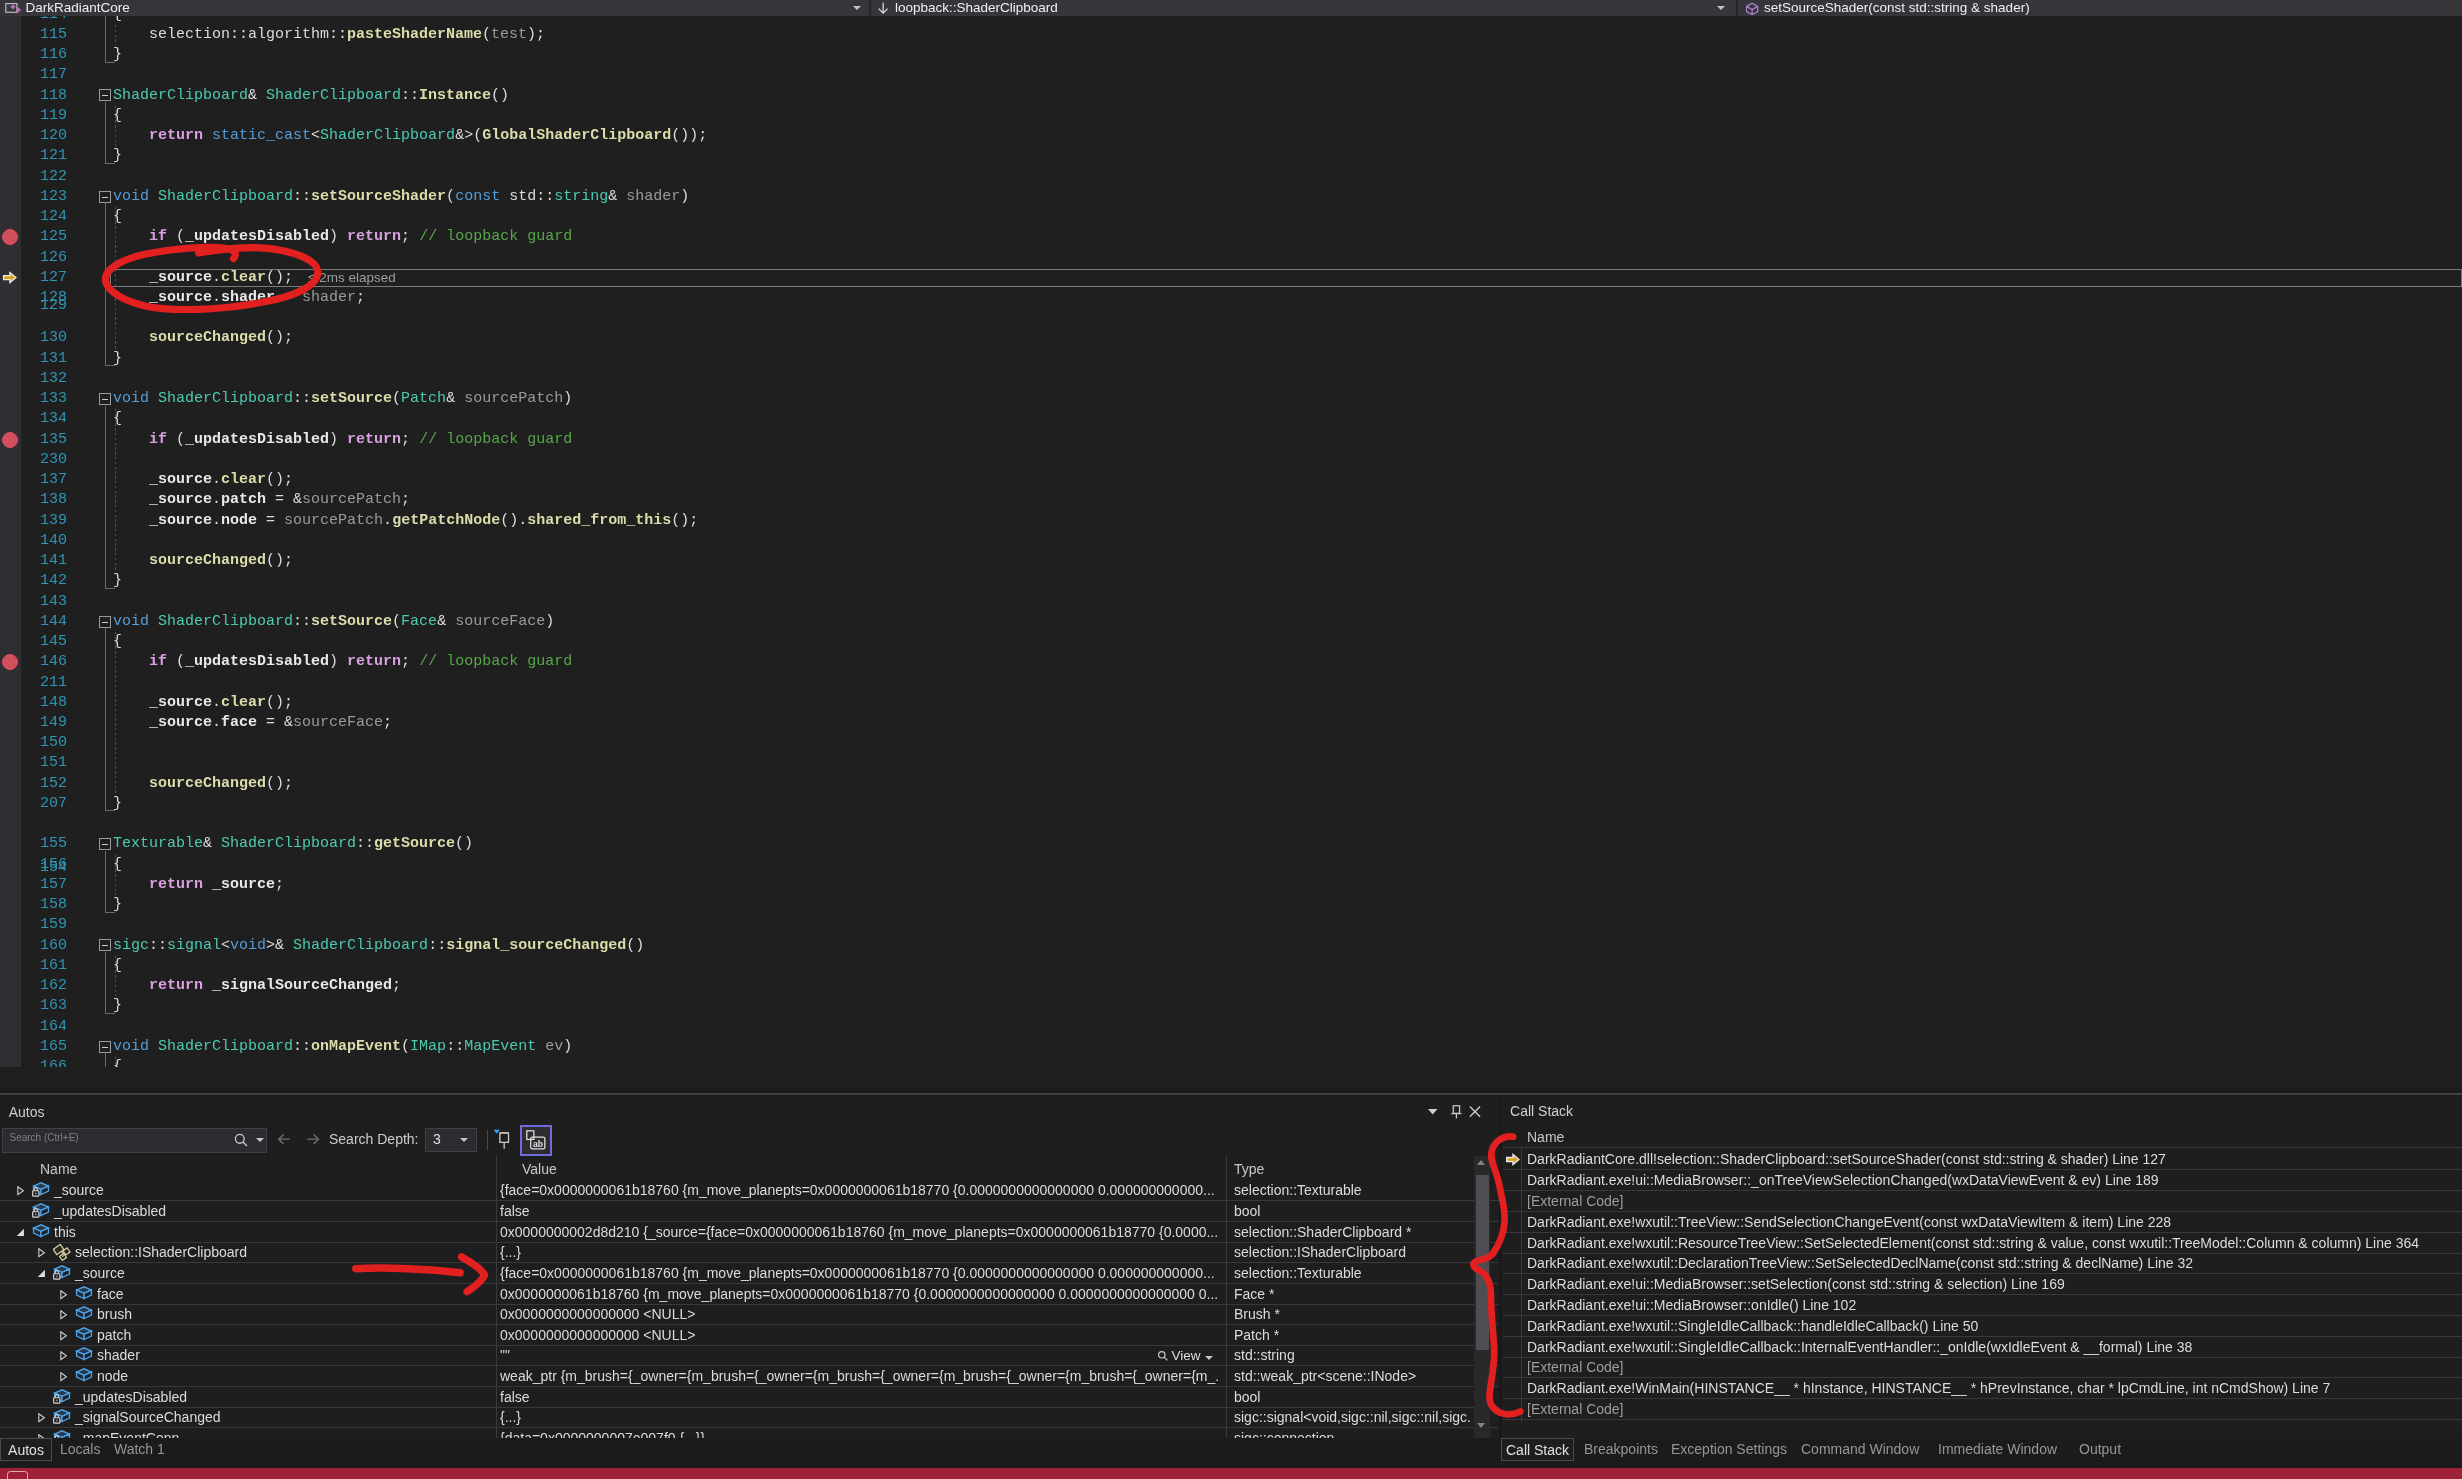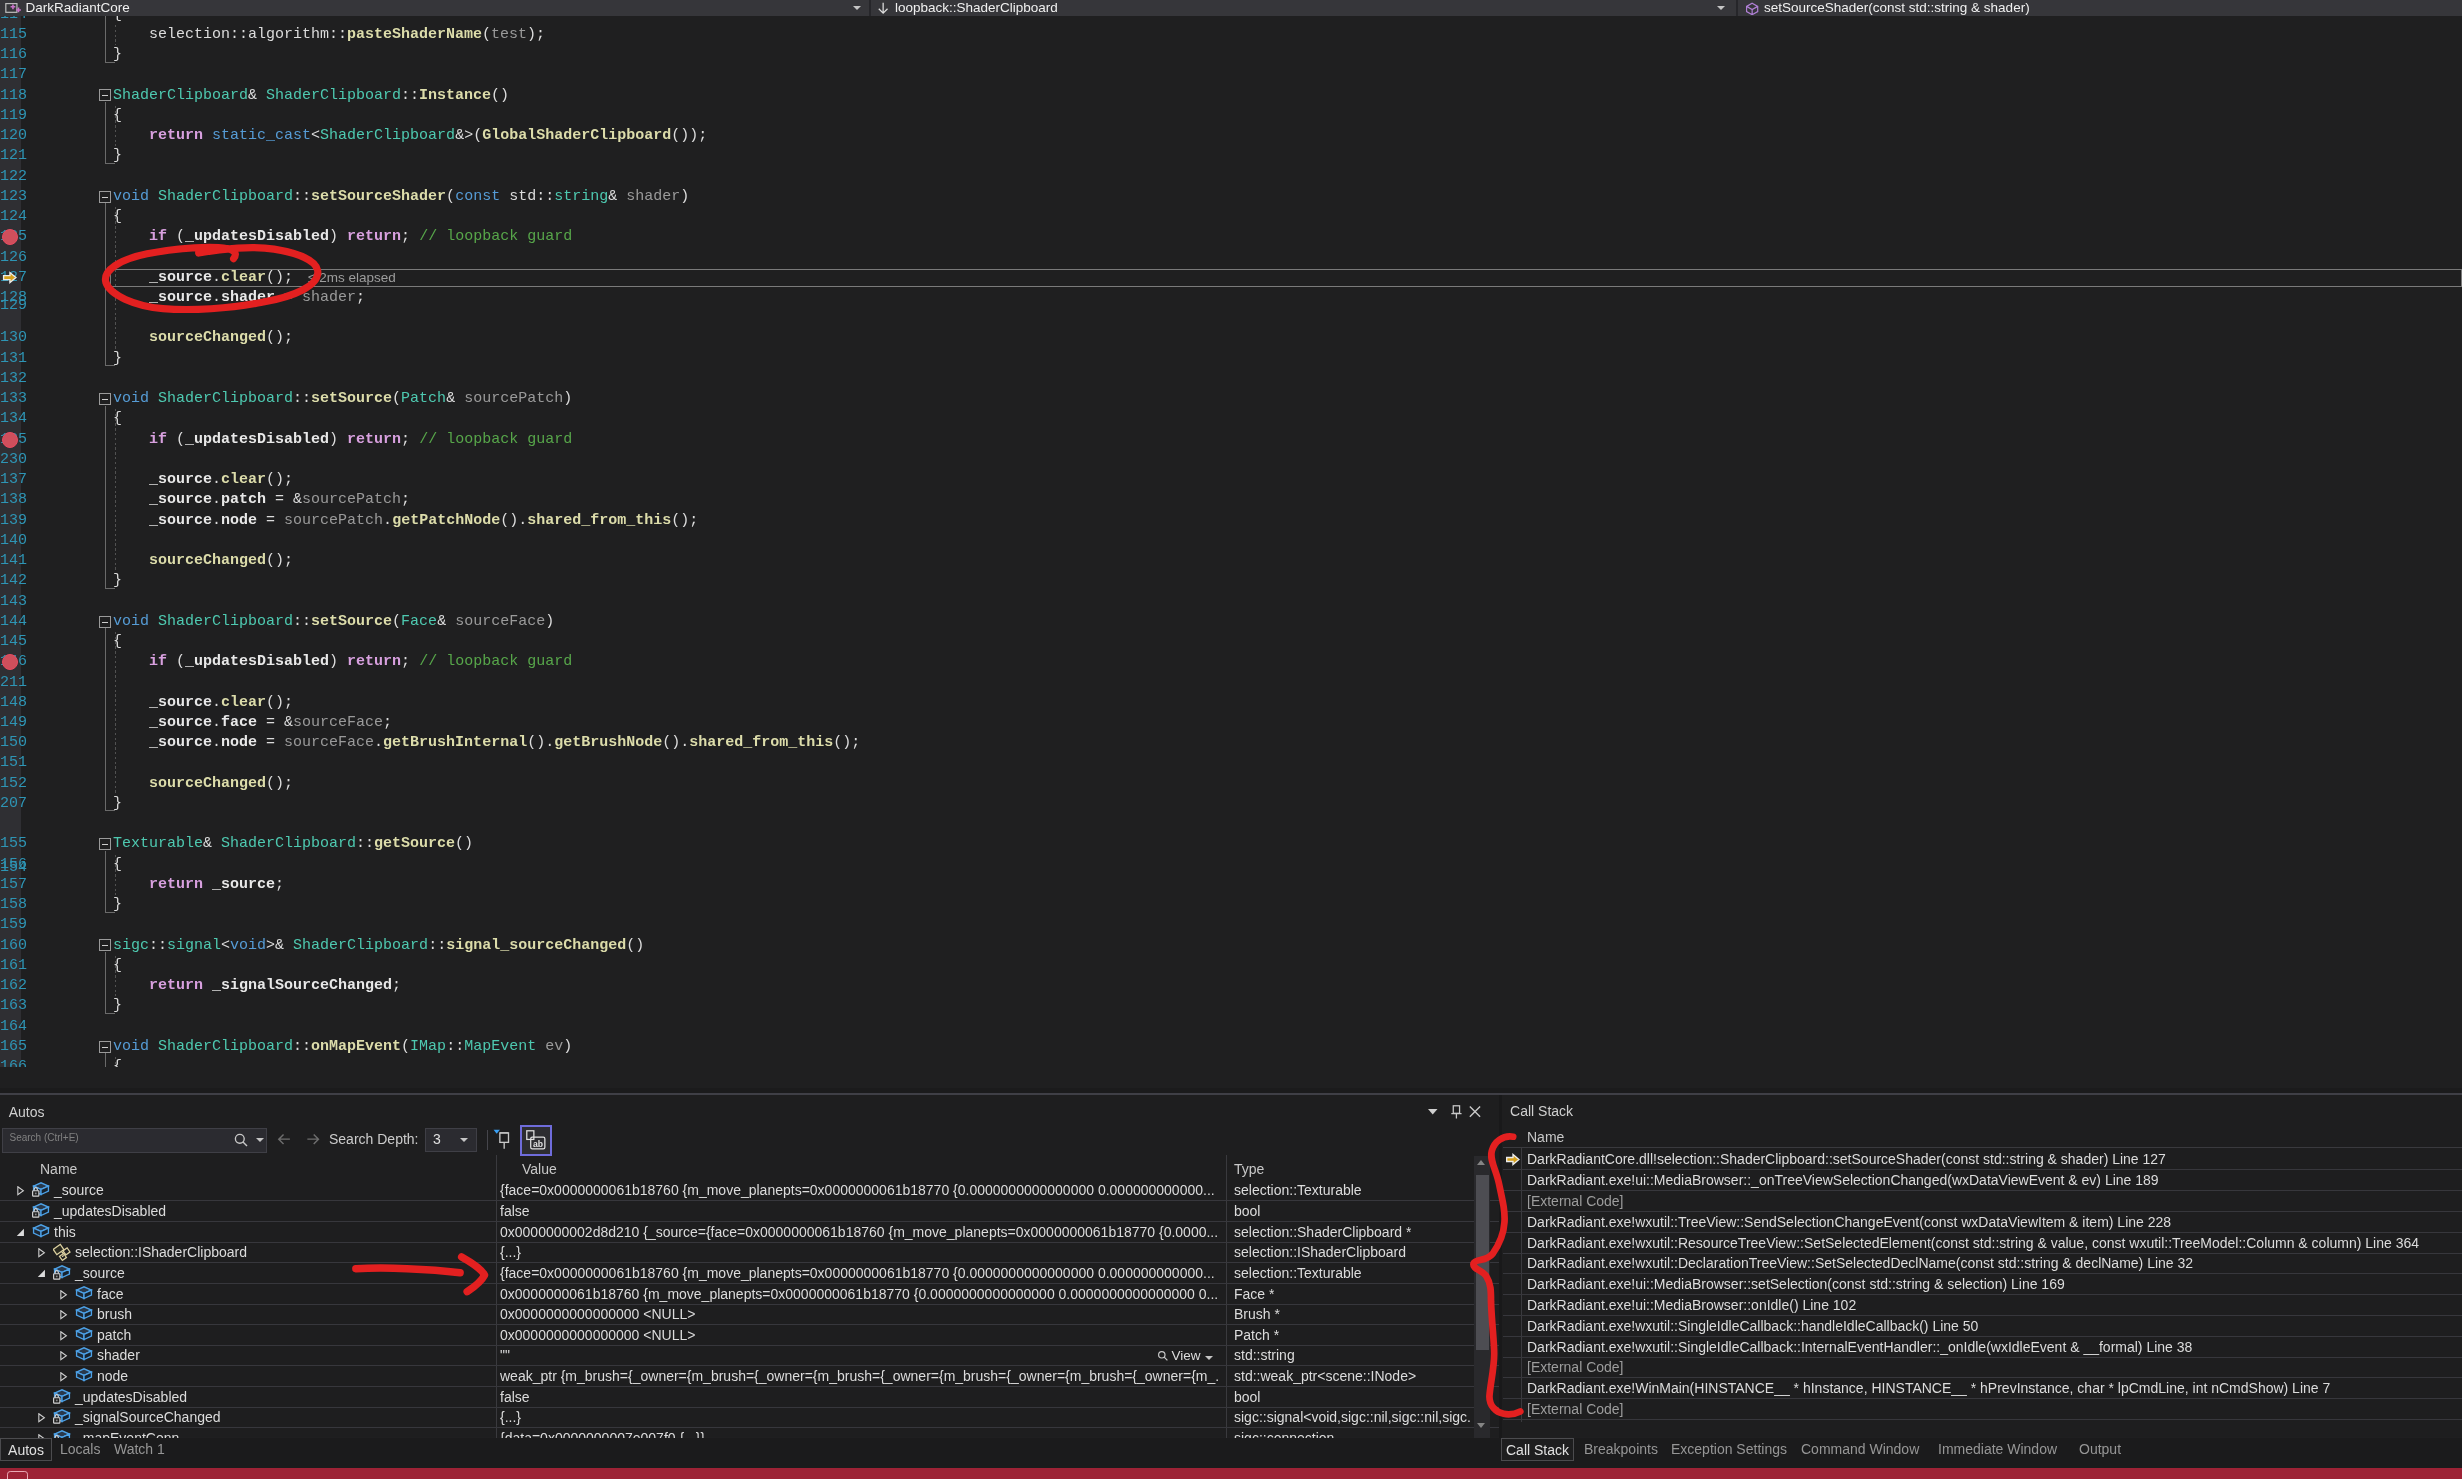--- a/index.html
+++ b/index.html
@@ -13,21 +13,21 @@
 #nav {position:absolute;left:0;top:0;width:2462px;height:17.5px;background:#36363a;color:#f0f0f0;
   font-size:13.5px}
 #nav .seg {position:absolute;top:0;height:16.7px;line-height:16.7px;white-space:nowrap}
 #nav .vdiv {position:absolute;top:0;width:1.6px;height:17.5px;background:#26262a}
 .dda {position:absolute;width:0;height:0;border-left:4px solid transparent;border-right:4px solid transparent;
   border-top:4px solid #c5c5c5;display:inline-block}
 
 #ed {position:absolute;left:0;top:16px;width:2462px;height:1051px;overflow:hidden;background:#1f1f20;
   font-family:"Liberation Mono",monospace;font-size:15px}
 #ed .gut {position:absolute;left:0;top:-16px;width:21.4px;height:1083px;background:#2f2f33}
-.ln {position:absolute;left:0;width:67px;height:20px;line-height:20px;
+.ln {position:absolute;left:0;width:67px;text-align:right;height:20px;line-height:20px;
   color:#2e95b5;margin-top:-16px}
 .cl {position:absolute;left:113px;height:20px;line-height:20px;color:#dcdcdc;white-space:pre;margin-top:-16px}
 .oline {position:absolute;left:105px;width:0.8px;background:#6a6a6a;margin-top:-16px}
 .otick {position:absolute;left:105px;width:10.3px;height:0.8px;background:#6a6a6a;margin-top:-16px}
 .fold {position:absolute;left:99px;width:12px;height:12px;border:0.8px solid #9a9a9a;background:#1f1f20;margin-top:-16px}
 .fold::after {content:"";position:absolute;left:2.4px;top:4.8px;width:5.6px;height:0.8px;background:#cccccc}
 .iguide {position:absolute;left:115px;width:0.8px;margin-top:-16px;
   background:repeating-linear-gradient(to bottom,#515151 0 2.4px,transparent 2.4px 4.8px)}
 .bp {position:absolute;left:2.4px;width:16px;height:16px;border-radius:50%;background:#cf4f5c;border:1.6px solid #e94b61;box-sizing:border-box;margin-top:-16px}
 #curline {position:absolute;left:110px;right:0;top:253px;height:18px;border:1.6px solid #7a7a7a}
@@ -178,21 +178,20 @@
 <span class="ln" style="top:632px">145</span>
       <span class="cl" style="top:632px">{</span>
 <span class="ln" style="top:652px">146</span>
       <span class="cl" style="top:652px">    <i class="c">if</i> (<i class="w">_updatesDisabled</i>) <i class="c">return</i>; <i class="g">// loopback guard</i></span>
 <span class="ln" style="top:673px">211</span>
 <span class="ln" style="top:693px">148</span>
       <span class="cl" style="top:693px">    <i class="w">_source</i>.<i class="f">clear</i>();</span>
 <span class="ln" style="top:713px">149</span>
       <span class="cl" style="top:713px">    <i class="w">_source</i>.<i class="m">face</i> = &amp;<i class="p">sourceFace</i>;</span>
 <span class="ln" style="top:733px">150</span>
-      <span class="cl" style="top:733px">    <i class="w">_source</i>.<i class="m">node</i> = <i class="p">sourceFace</i>.<i class="f">getBrushInternal</i>().<i class="f">getBrushNode</i>().<i class="f">shared_from_this</i>();</span>
 <span class="ln" style="top:753px">151</span>
 <span class="ln" style="top:774px">152</span>
       <span class="cl" style="top:774px">    <i class="f">sourceChanged</i>();</span>
 <span class="ln" style="top:794px">207</span>
       <span class="cl" style="top:794px">}</span>
 <span class="ln" style="top:858px">154</span>
 <span class="ln" style="top:834px">155</span>
       <span class="cl" style="top:834px"><i class="t">Texturable</i>&amp; <i class="t">ShaderClipboard</i>::<i class="f">getSource</i>()</span>
 <span class="ln" style="top:855px">156</span>
       <span class="cl" style="top:855px">{</span>

